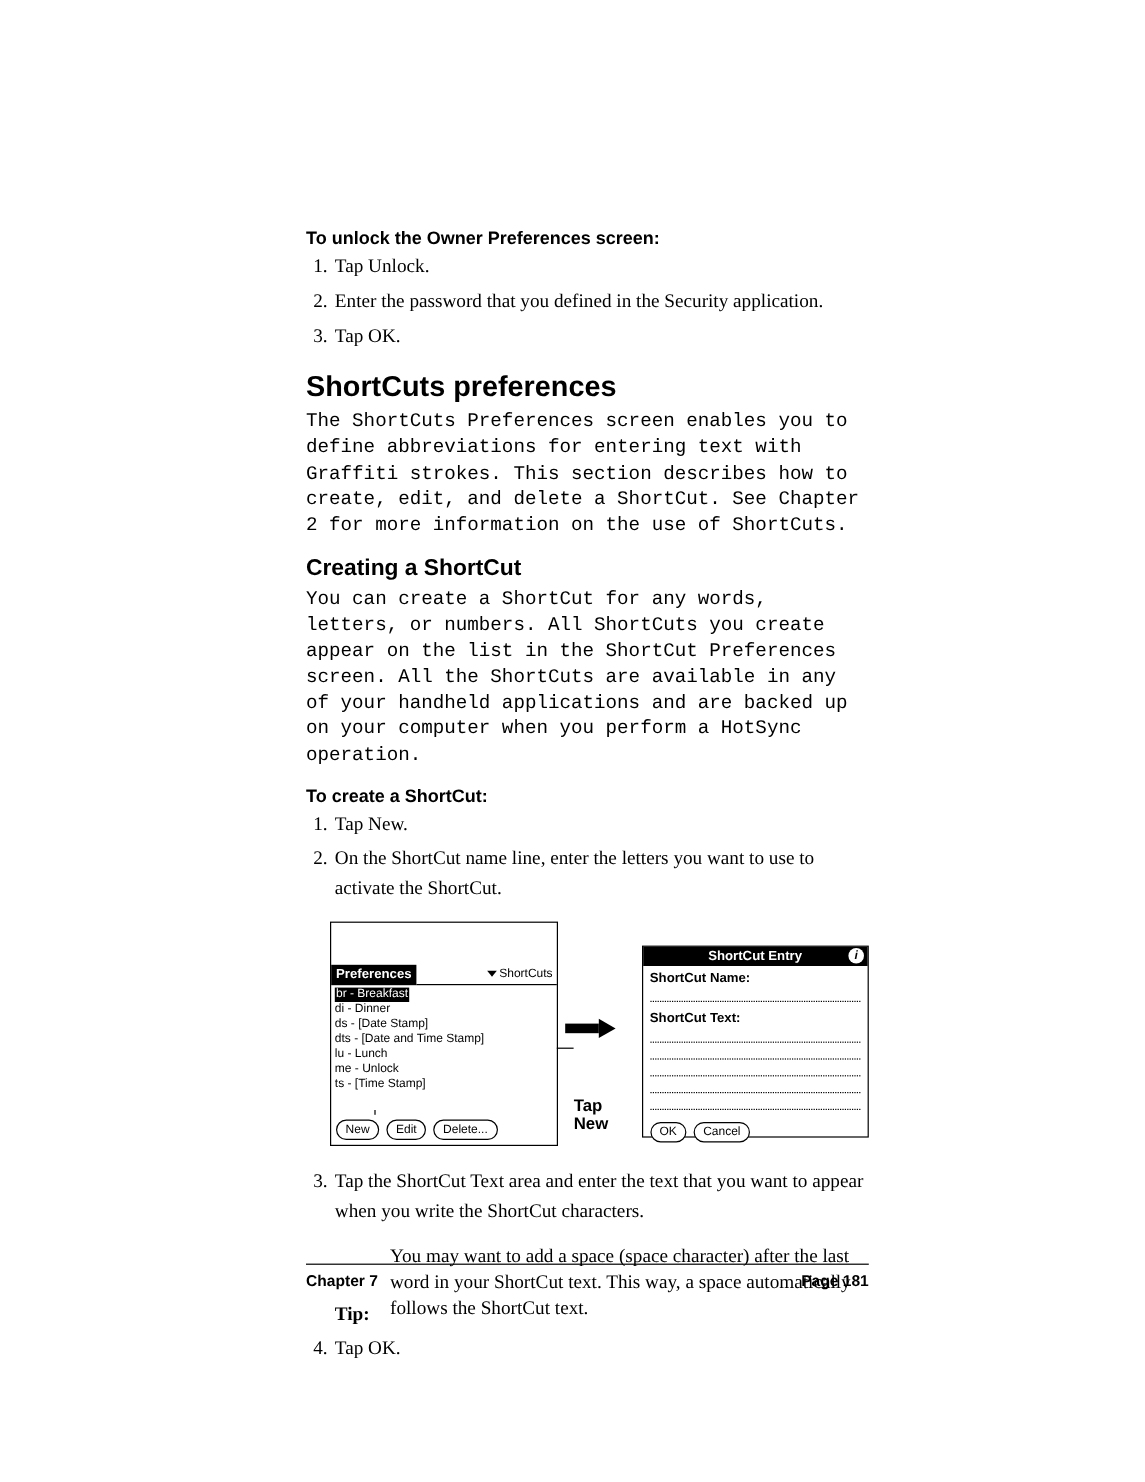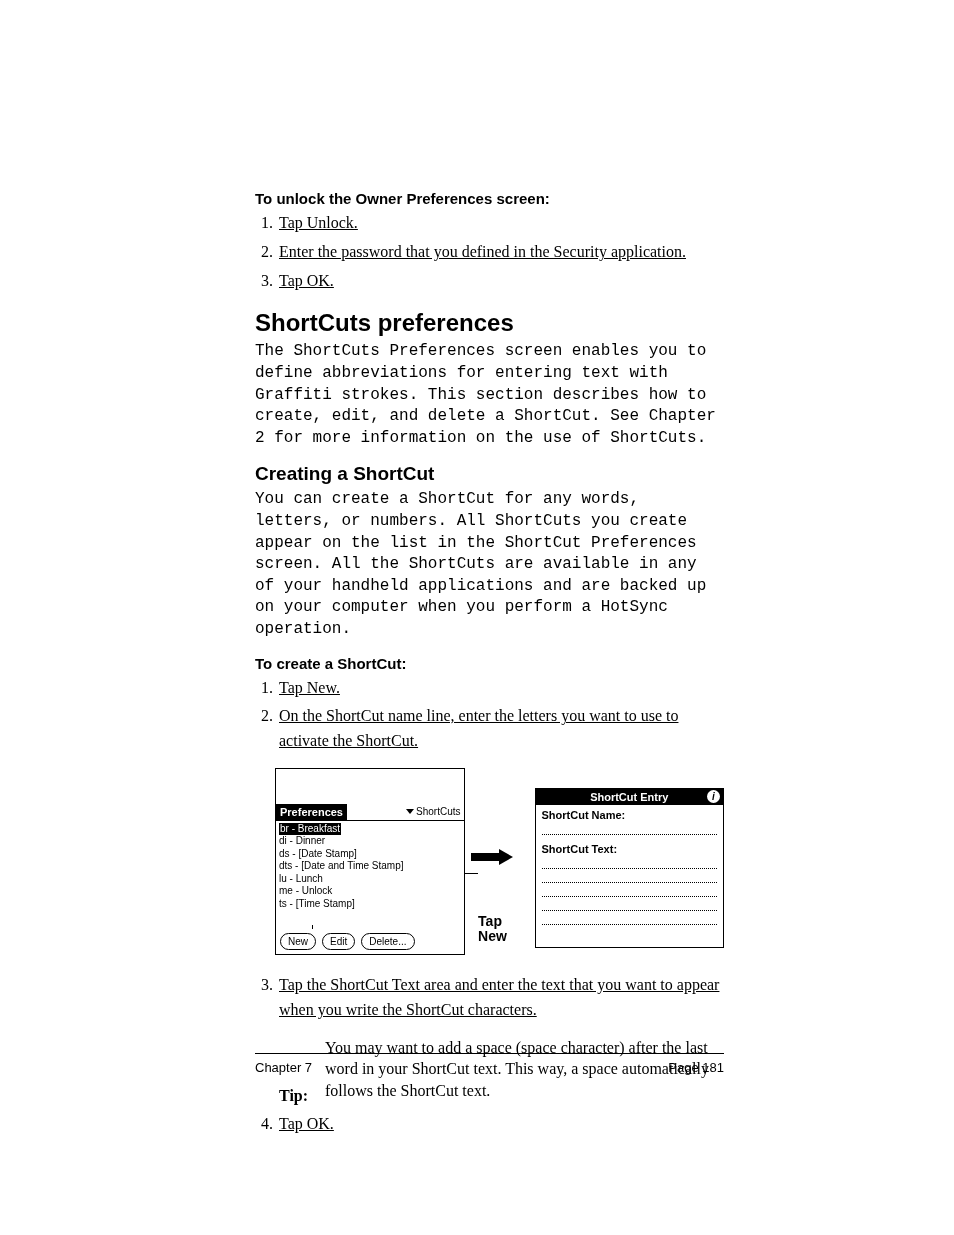--- a/index.html
+++ b/index.html
@@ -26,21 +26,20 @@
   }
   ol.steps {
     margin: 0 0 14px 0;
     padding-left: 22px;
     font-size: 16px;
     line-height: 1.55;
   }
   ol.steps li {
     margin-bottom: 4px;
     padding-left: 2px;
-    text-decoration: underline;
   }
   h2.section {
     font-family: Arial, Helvetica, sans-serif;
     font-weight: 900;
     font-size: 24px;
     margin: 16px 0 4px 0;
   }
   p.body {
     font-size: 16px;
     line-height: 1.35;
@@ -251,21 +250,21 @@
   .footer {
     position: absolute;
     left: 255px;
     right: 230px;
     bottom: 160px;
     border-top: 1px solid #000;
     padding-top: 6px;
     display: flex;
     justify-content: space-between;
     font-family: Arial, Helvetica, sans-serif;
-    font-weight: normal;
+    font-weight: bold;
     font-size: 13px;
   }
 </style>
 </head>
 <body>
 
 <div class="page">
 
   <div class="bold-sans instr-heading">To unlock the Owner Preferences screen:</div>
   <ol class="steps">
@@ -332,20 +331,24 @@
       <div class="palm2-body">
         <div class="field-label">ShortCut Name:</div>
         <div class="dotted"></div>
         <div style="height:6px"></div>
         <div class="field-label">ShortCut Text:</div>
         <div class="dotted"></div>
         <div class="dotted"></div>
         <div class="dotted"></div>
         <div class="dotted"></div>
         <div class="dotted"></div>
+      </div>
+      <div class="palm2-buttons">
+        <span class="pill">OK</span>
+        <span class="pill">Cancel</span>
       </div>
     </div>
   </div>
 
   <ol class="steps" start="3">
     <li>Tap the ShortCut Text area and enter the text that you want to appear when you write the ShortCut characters.</li>
   </ol>
   <div class="tip-row">
     <div class="tip-label">Tip:</div>
     <div>You may want to add a space (space character) after the last word in your ShortCut text. This way, a space automatically follows the ShortCut text.</div>

